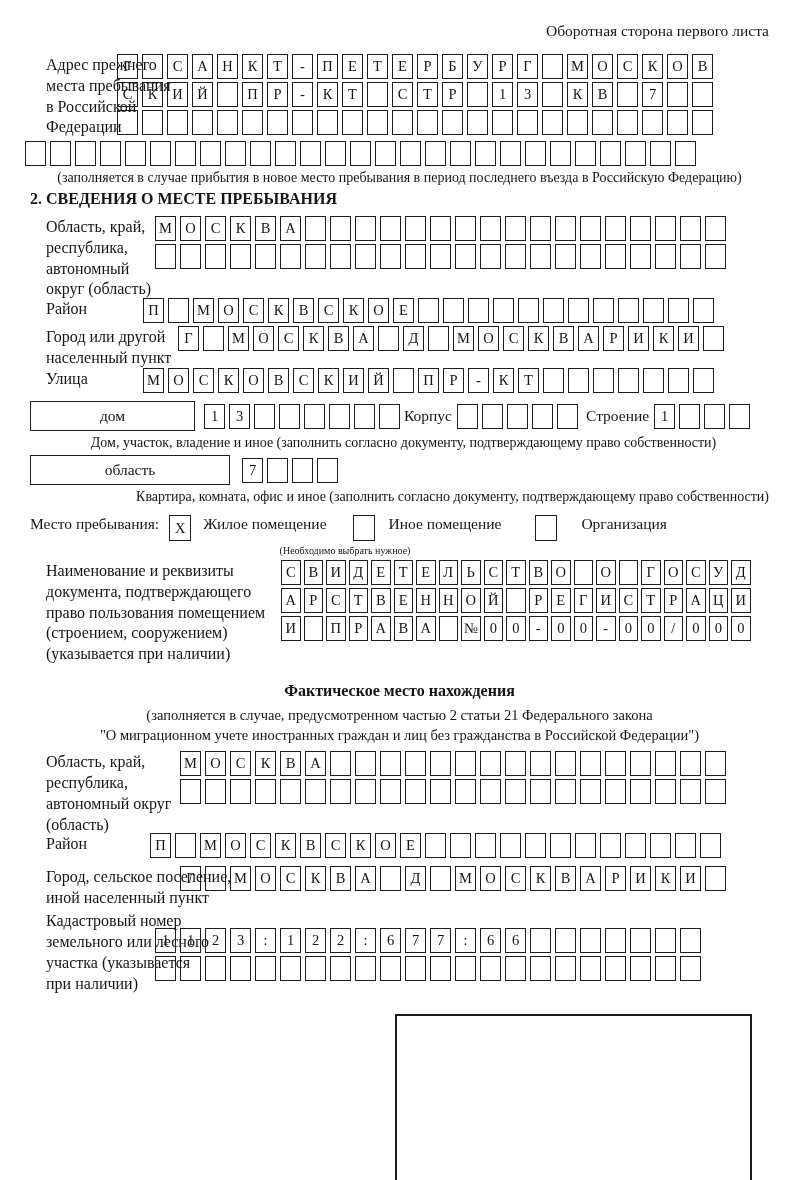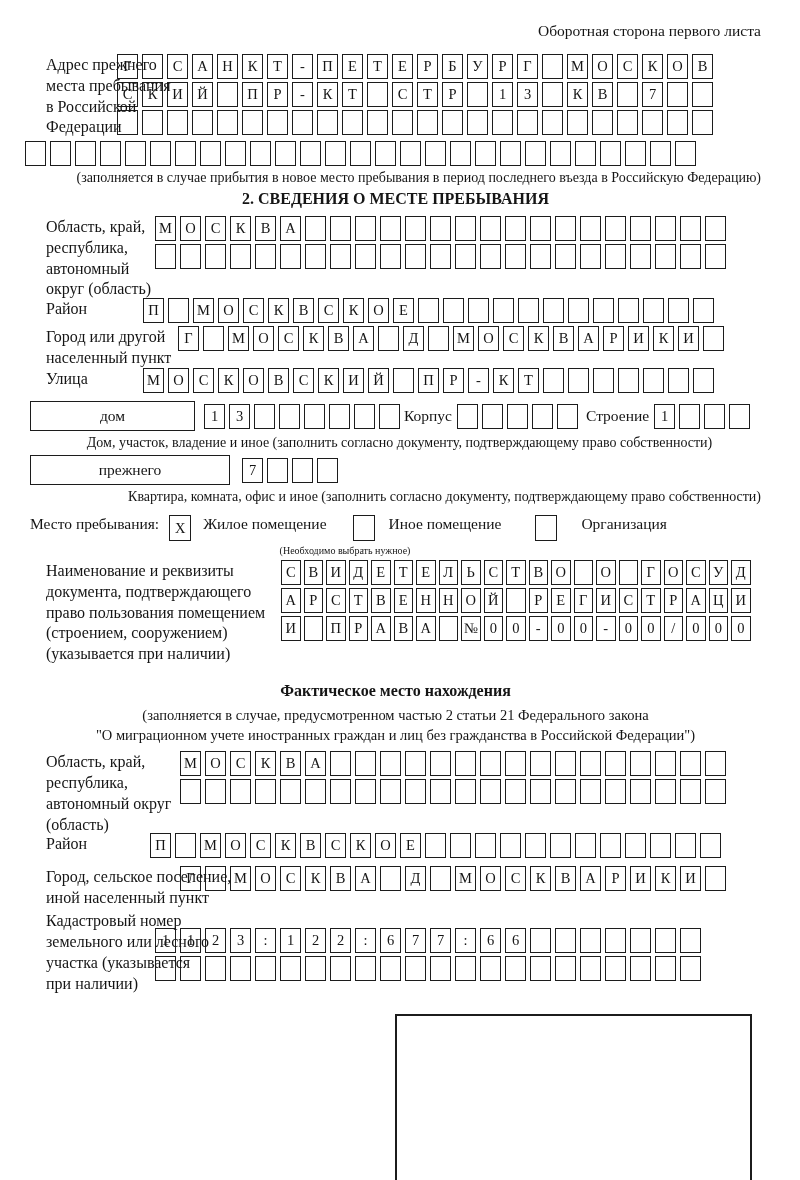--- a/index.html
+++ b/index.html
@@ -1,34 +1,34 @@
 <!DOCTYPE html>
 <html><head>
 <meta charset="utf-8">
 <style>
   *{box-sizing:border-box;margin:0;padding:0}
   html,body{background:#fff}
   body{width:800px;height:1180px;overflow:hidden;
        font-family:"Liberation Serif","DejaVu Serif",serif;color:#151515;font-size:15px}
-  .page{position:relative;width:800px;height:1180px;padding:6px 39px 0 30px}
+  .page{position:relative;width:800px;height:1180px;padding:6px 31px 0 30px}
 
   .header-note{text-align:right;font-size:15.5px;margin:16px 0 14px}
 
   .group{position:relative;margin-bottom:2px}
   .glabel{position:absolute;left:16px;top:1px;line-height:1.3;font-size:16px}
   .rows{display:flex;flex-direction:column;gap:3px}
   .cells{display:flex;gap:4px}
   .cell{flex:none;width:21px;height:25px;border:1.6px solid #1c1c1c;
         display:flex;align-items:center;justify-content:center;
         font-size:14.5px;line-height:1;background:#fff}
   .cells.sm{gap:3px}
   .cells.sm .cell{width:19.5px}
 
-  .caption{text-align:right;font-size:14px;margin:4px 0 2px}
-  .h2{text-align:center;font-weight:bold;font-size:16px;margin:4px 0 8px}
+  .caption{text-align:center;font-size:14px;margin:4px 0 2px}
+  .h2{font-weight:bold;font-size:16px;margin:4px 0 8px}
   .h3{text-align:center;font-weight:bold;font-size:16px;margin:10px 0 6px}
   .sub{text-align:center;font-size:14.5px;line-height:1.35}
 
   .inline-row{display:flex;align-items:center;margin-top:8px}
   .field-box{border:1.6px solid #1c1c1c;height:30px;display:flex;
              align-items:center;justify-content:center;font-size:15.5px;background:#fff}
   .plain-lbl{font-size:15.5px;white-space:nowrap}
 
   .stay-row{display:flex;margin-top:10px}
   .stay-row .cell{width:22px;height:26px}
@@ -325,21 +325,21 @@
     <div class="cells" style="margin-left:5px">
         <div class="cell">1</div>
         <div class="cell"></div>
         <div class="cell"></div>
         <div class="cell"></div>
       </div>
   </div>
   <div class="caption" style="text-align:center;margin-left:8px">Дом, участок, владение и иное (заполнить согласно документу, подтверждающему право собственности)</div>
 
   <div class="inline-row" style="margin-top:4px">
-    <div class="field-box" style="width:200px">прежнего</div>
+    <div class="field-box" style="width:200px">область</div>
     <div class="cells" style="margin-left:12px">
         <div class="cell">7</div>
         <div class="cell"></div>
         <div class="cell"></div>
         <div class="cell"></div>
       </div>
   </div>
   <div class="caption" style="text-align:right;margin-left:2px">Квартира, комната, офис и иное (заполнить согласно документу, подтверждающему право собственности)</div>
 
   <div class="stay-row">

